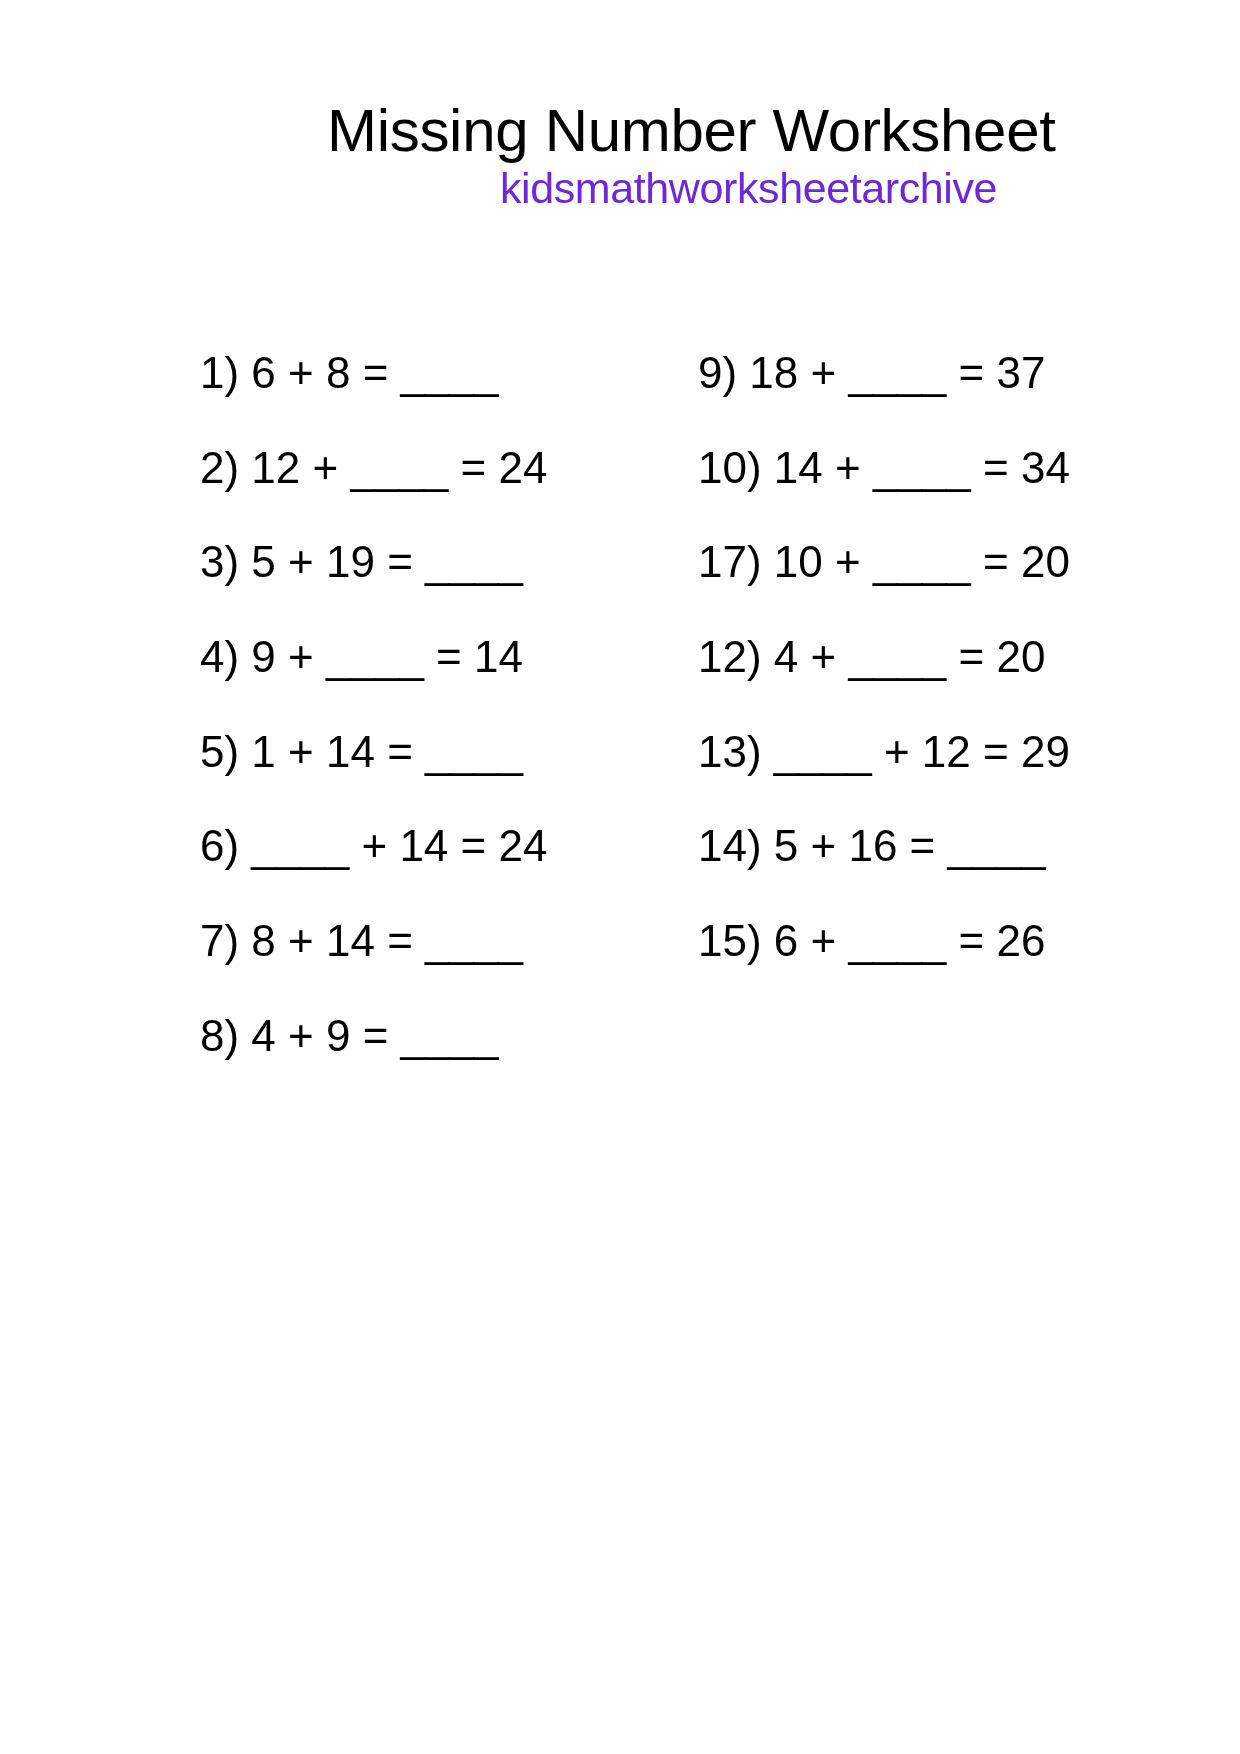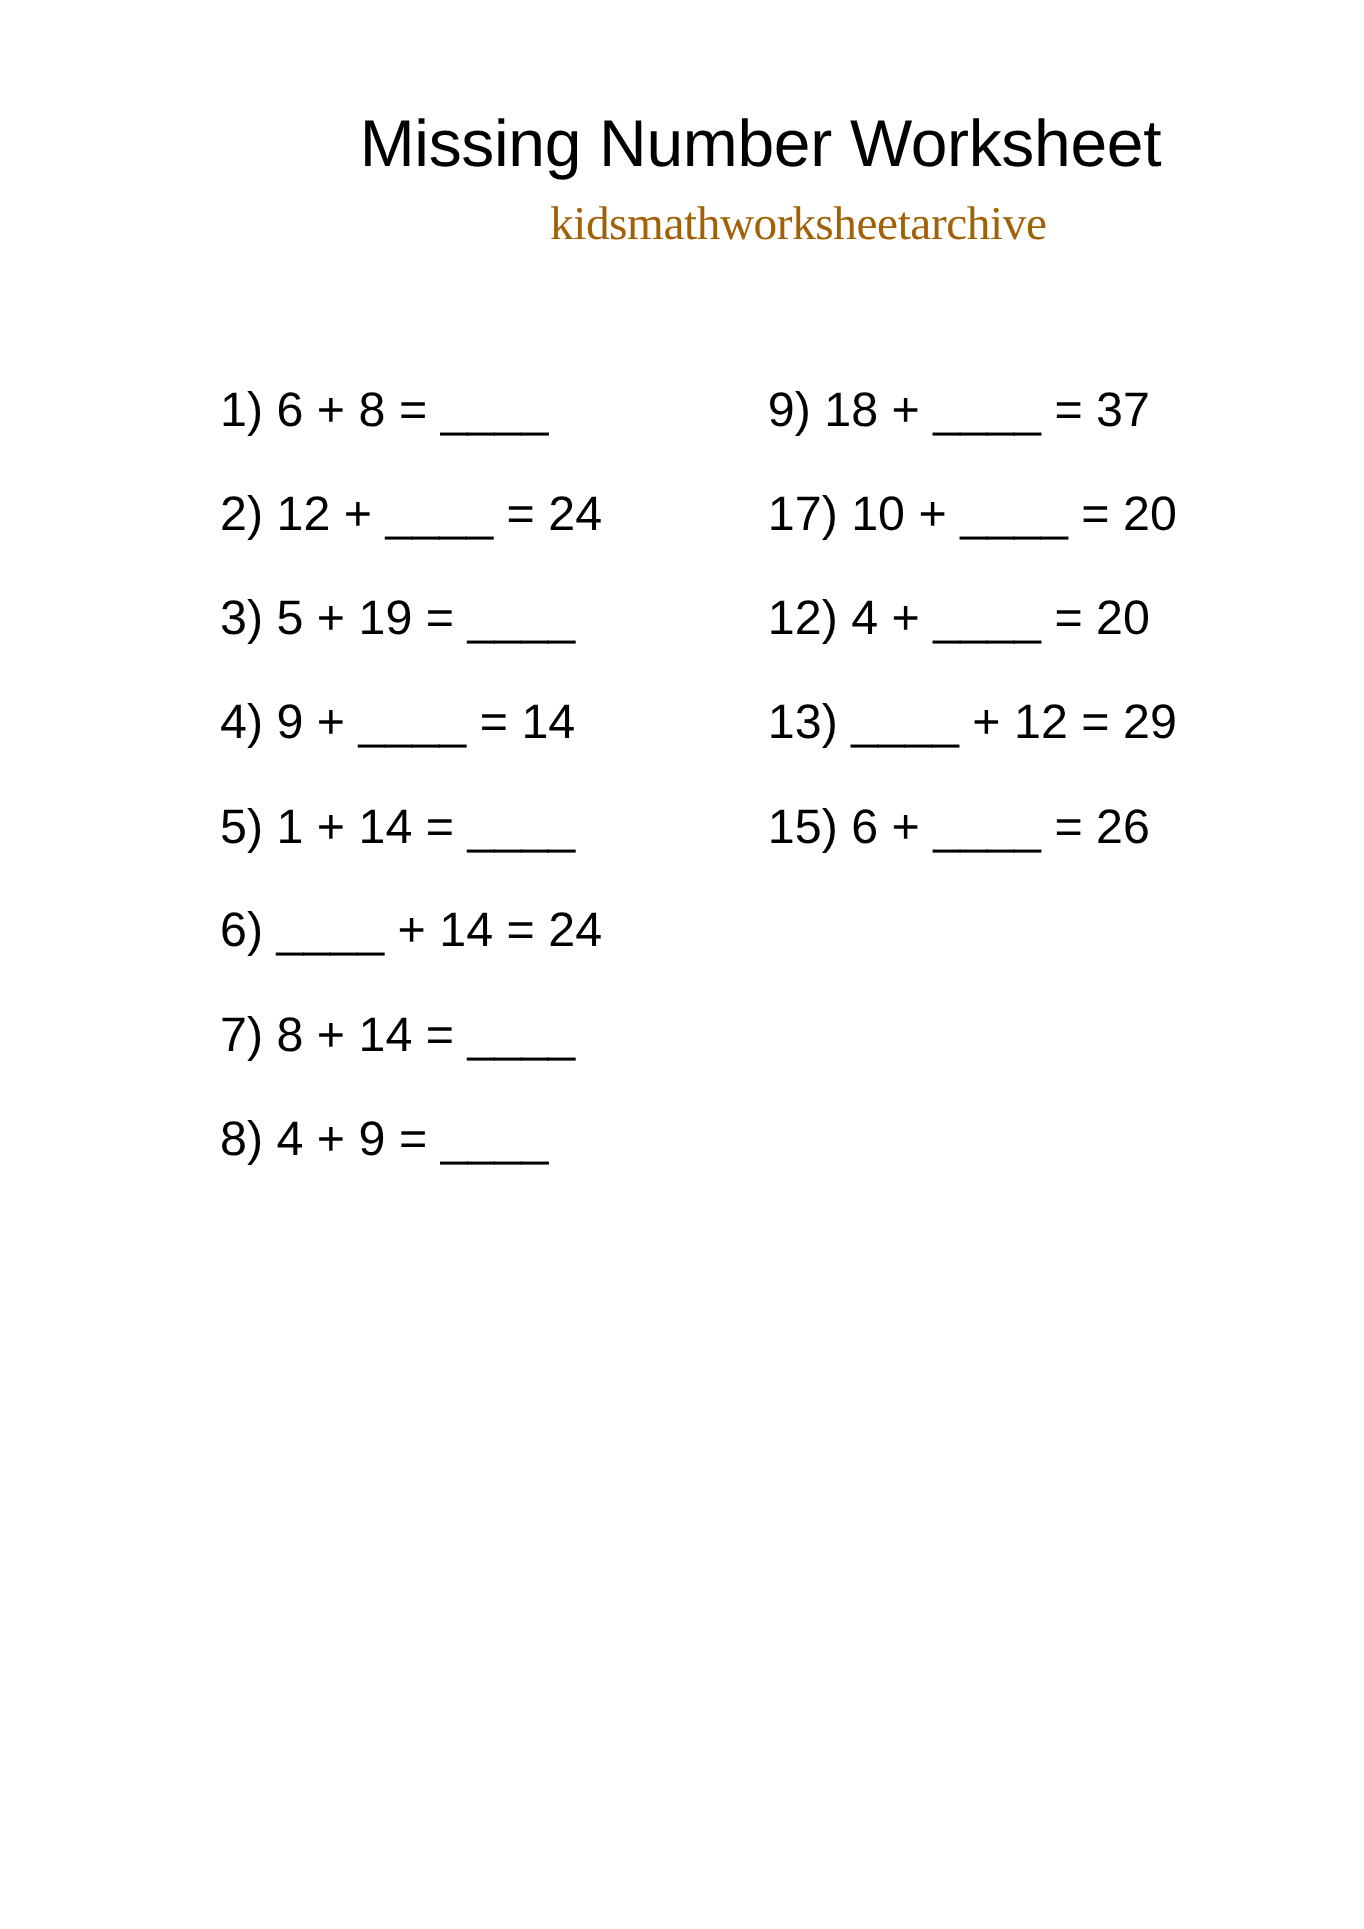--- a/index.html
+++ b/index.html
@@ -22,27 +22,26 @@
       font-size: 60px;
       line-height: 72px;
       white-space: nowrap;
       color: #000000;
       letter-spacing: -0.3px;
       margin-left: 29px;
     }
     .subtitle {
       position: absolute;
       left: 500px;
-      top: 178px;
+      top: 162px;
       font-size: 43px;
       line-height: 52px;
       white-space: nowrap;
-      color: #a16207;
+      color: #6d28d9;
       letter-spacing: -0.4px;
-      font-family: Liberation Serif, serif;
     }
     .column {
       position: absolute;
       top: 346px;
     }
     .column.left { left: 200px; }
     .column.right { left: 698px; }
     .problem {
       height: 94.7px;
       font-size: 44px;
@@ -62,17 +61,19 @@
   <div class="problem">3) 5 + 19 = ____</div>
   <div class="problem">4) 9 + ____ = 14</div>
   <div class="problem">5) 1 + 14 = ____</div>
   <div class="problem">6) ____ + 14 = 24</div>
   <div class="problem">7) 8 + 14 = ____</div>
   <div class="problem">8) 4 + 9 = ____</div>
 </div>
 
 <div class="column right">
   <div class="problem">9) 18 + ____ = 37</div>
+  <div class="problem">10) 14 + ____ = 34</div>
   <div class="problem">17) 10 + ____ = 20</div>
   <div class="problem">12) 4 + ____ = 20</div>
   <div class="problem">13) ____ + 12 = 29</div>
+  <div class="problem">14) 5 + 16 = ____</div>
   <div class="problem">15) 6 + ____ = 26</div>
 </div>
 
 </body></html>

